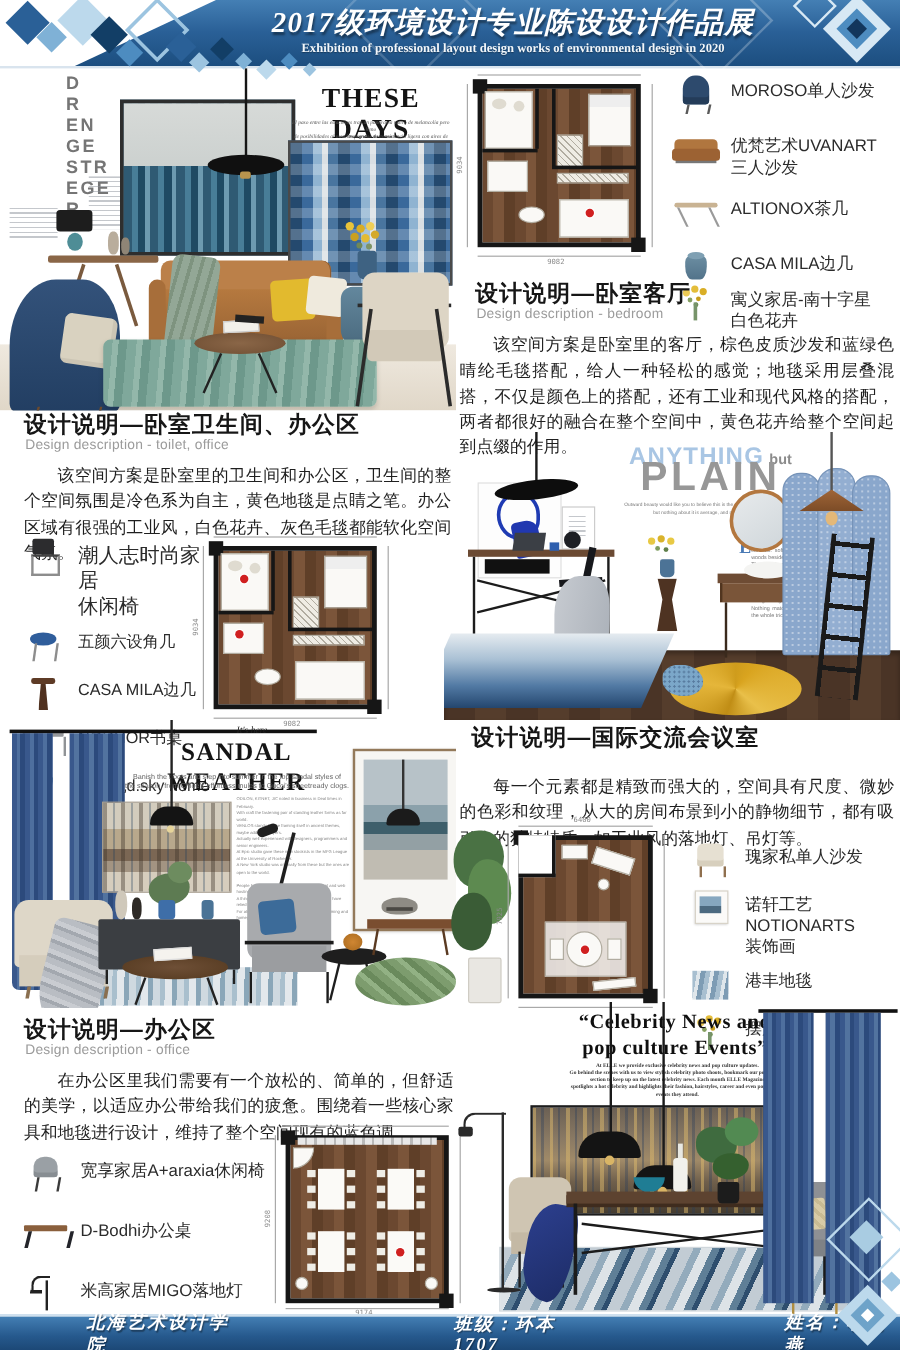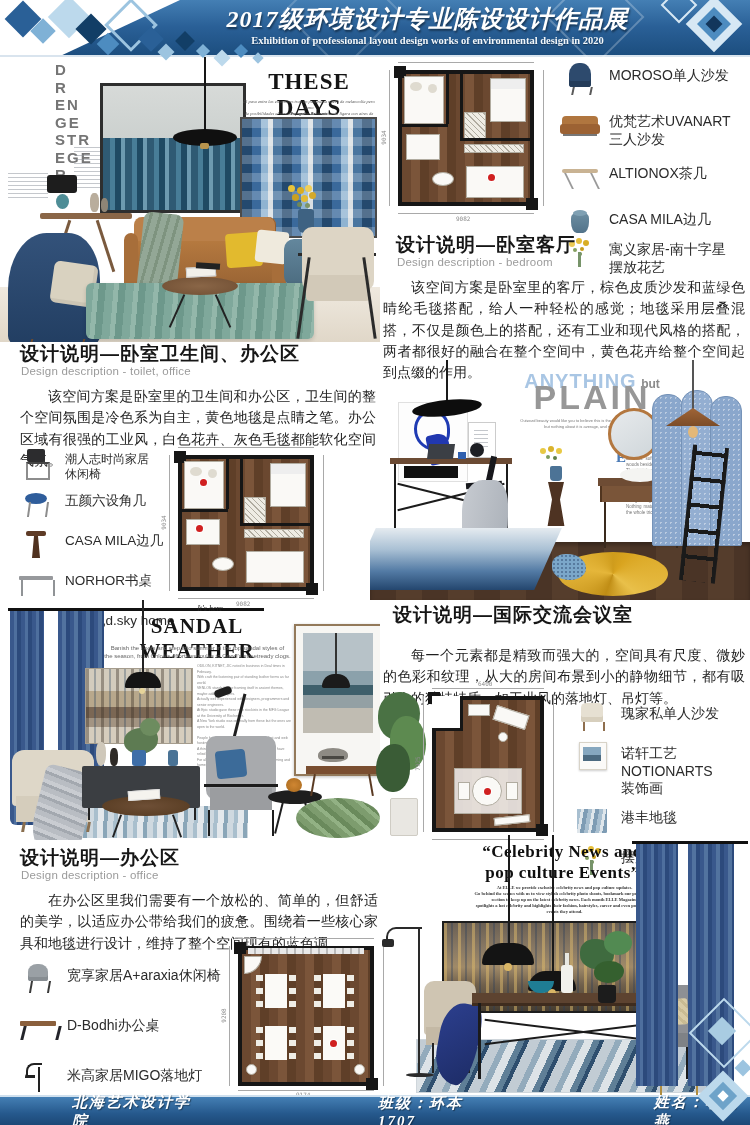--- a/index.html
+++ b/index.html
@@ -234,35 +234,35 @@
         <span class="ll preline">ALTIONOX茶几</span>
       </div>
     <div class="li">
         <span class="ic ic-drum"></span>
         <span class="ll preline">CASA MILA边几</span>
       </div>
   </div>
   <div class="li abs" style="left:560px;top:236px;width:190px">
     <span class="ic ic-flower"></span>
     <span class="ll preline">寓义家居-南十字星
-摆放花艺</span>
+白色花卉</span>
   </div>
 
   <div class="sec-zh" style="left:396px;top:232px">设计说明—卧室客厅</div>
   <div class="sec-en" style="left:397px;top:256px">Design description - bedroom</div>
   <div class="para" style="left:383px;top:277px;width:362px">该空间方案是卧室里的客厅，棕色皮质沙发和蓝绿色晴纶毛毯搭配，给人一种轻松的感觉；地毯采用层叠混搭，不仅是颜色上的搭配，还有工业和现代风格的搭配，两者都很好的融合在整个空间中，黄色花卉给整个空间起到点缀的作用。</div>
 
   <div class="sec-zh" style="left:20px;top:341px">设计说明—卧室卫生间、办公区</div>
   <div class="sec-en" style="left:21px;top:365px">Design description - toilet, office</div>
   <div class="para" style="left:20px;top:386px;width:356px">该空间方案是卧室里的卫生间和办公区，卫生间的整个空间氛围是冷色系为自主，黄色地毯是点睛之笔。办公区域有很强的工业风，白色花卉、灰色毛毯都能软化空间气氛。</div>
 
   <div class="legend" style="left:16px;top:447px;width:160px;gap:6px">
     <div class="li">
         <span class="ic ic-indchair"></span>
-        <span class="ll preline" style="font-size:12px">潮人志时尚家居
+        <span class="ll preline" style="font-size:17px">潮人志时尚家居
 休闲椅</span>
       </div>
     <div class="li">
         <span class="ic ic-rstool"></span>
         <span class="ll preline" style="font-size:13.5px">五颜六设角几</span>
       </div>
     <div class="li">
         <span class="ic ic-ped"></span>
         <span class="ll preline" style="font-size:13.5px">CASA MILA边几</span>
       </div>

